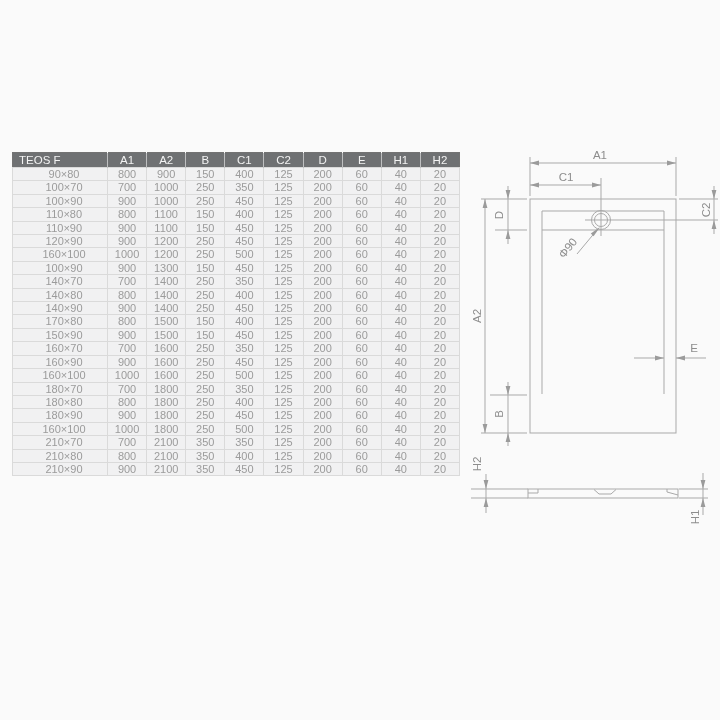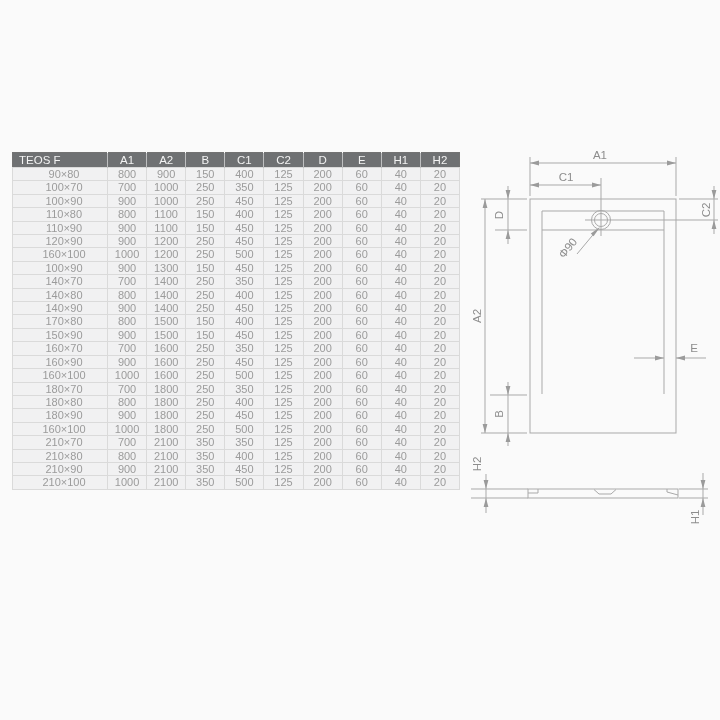--- a/index.html
+++ b/index.html
@@ -333,32 +333,20 @@
         <td>900</td>
         <td>2100</td>
         <td>350</td>
         <td>450</td>
         <td>125</td>
         <td>200</td>
         <td>60</td>
         <td>40</td>
         <td>20</td>
       </tr>
-      <tr>
-        <td>210×100</td>
-        <td>1000</td>
-        <td>2100</td>
-        <td>350</td>
-        <td>500</td>
-        <td>125</td>
-        <td>200</td>
-        <td>60</td>
-        <td>40</td>
-        <td>20</td>
-      </tr>
     </tbody>
 </table>
 
 <svg class="diagram-svg" width="260" height="400" viewBox="460 140 260 400">
 
   <g>
     <rect x="530" y="199" width="146" height="234"></rect>
     <line x1="542" y1="211" x2="664" y2="211"></line>
     <line x1="542" y1="211" x2="542" y2="394"></line>
     <line x1="664" y1="211" x2="664" y2="394"></line>

